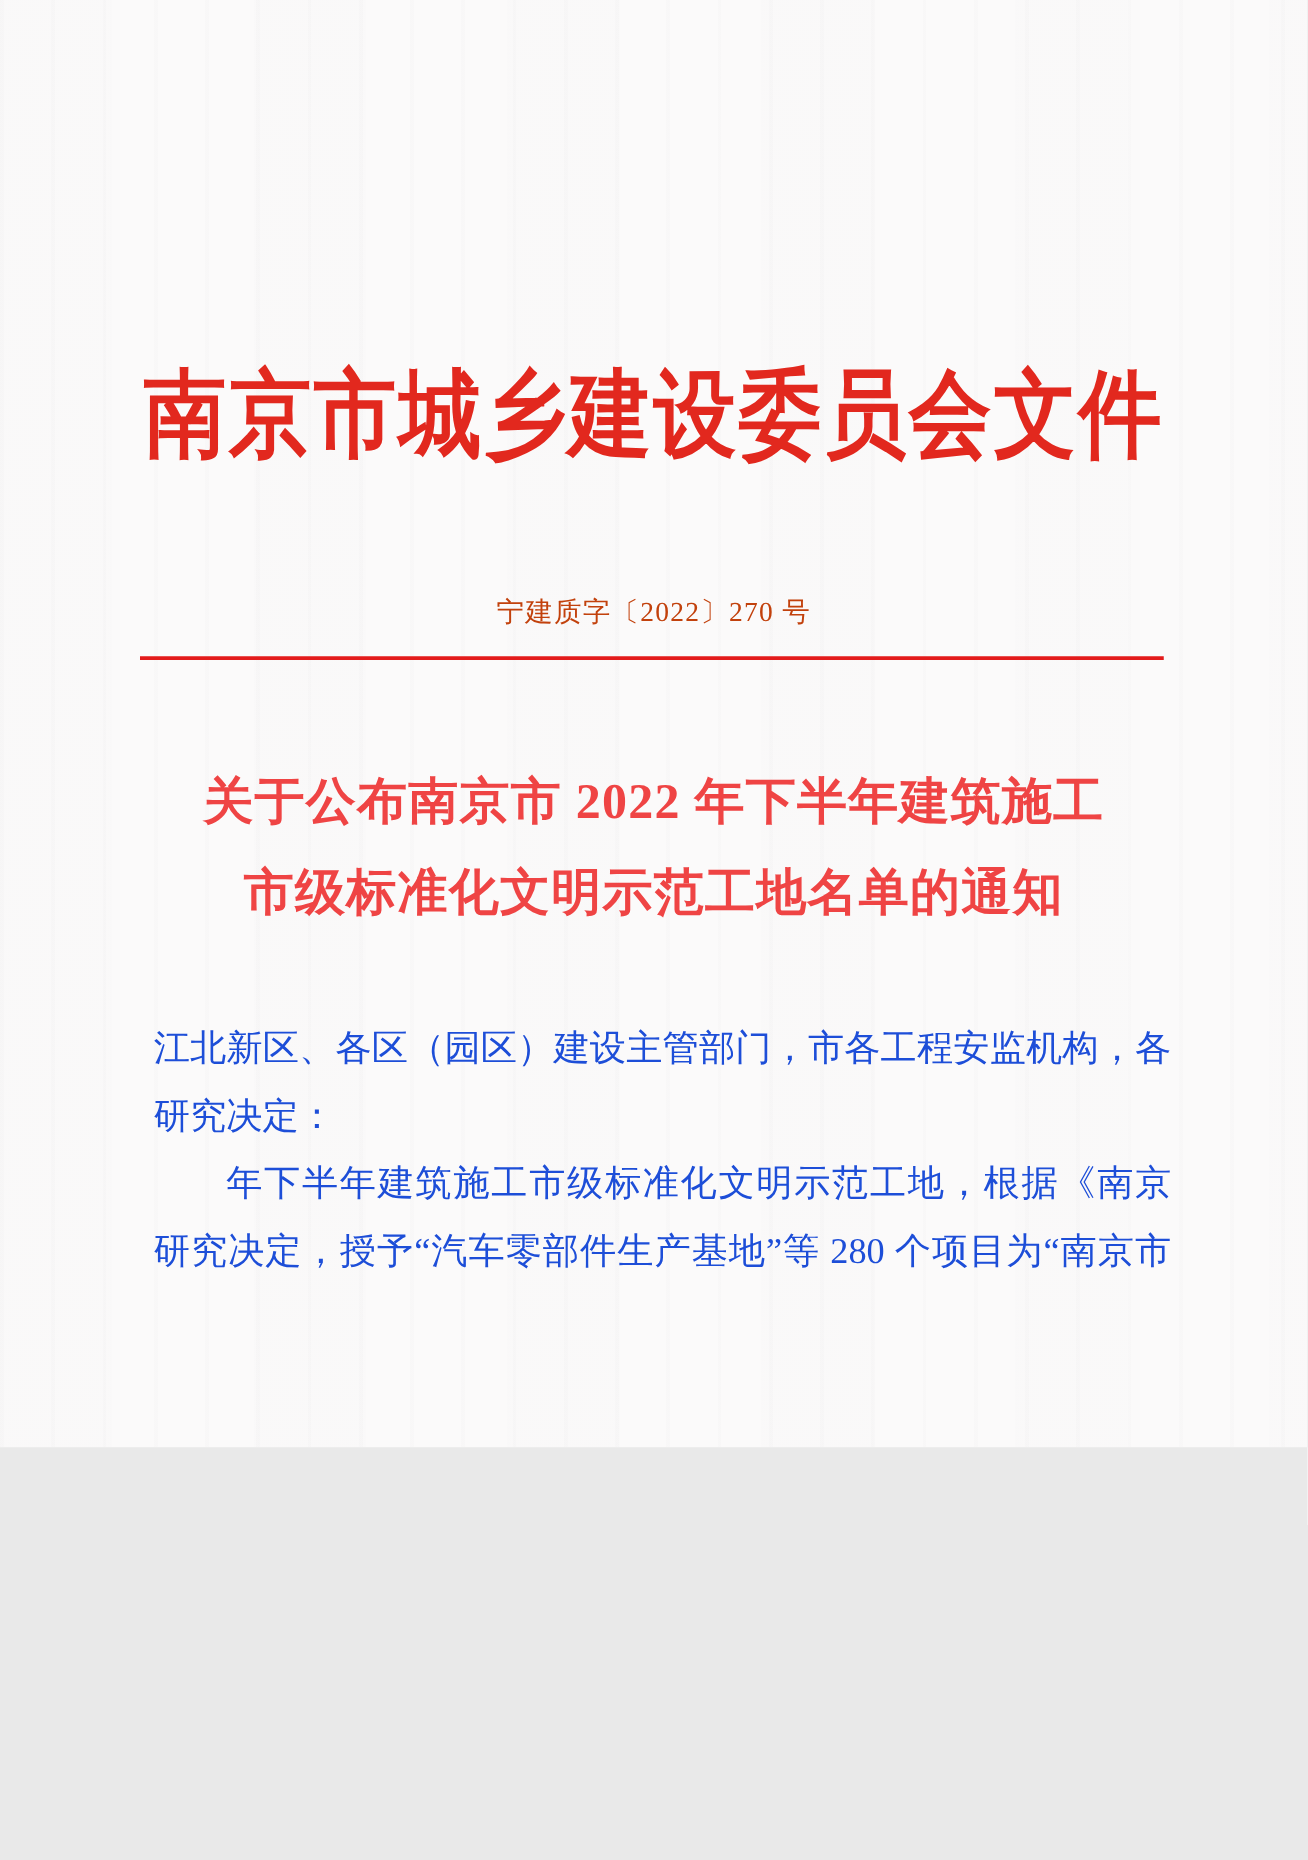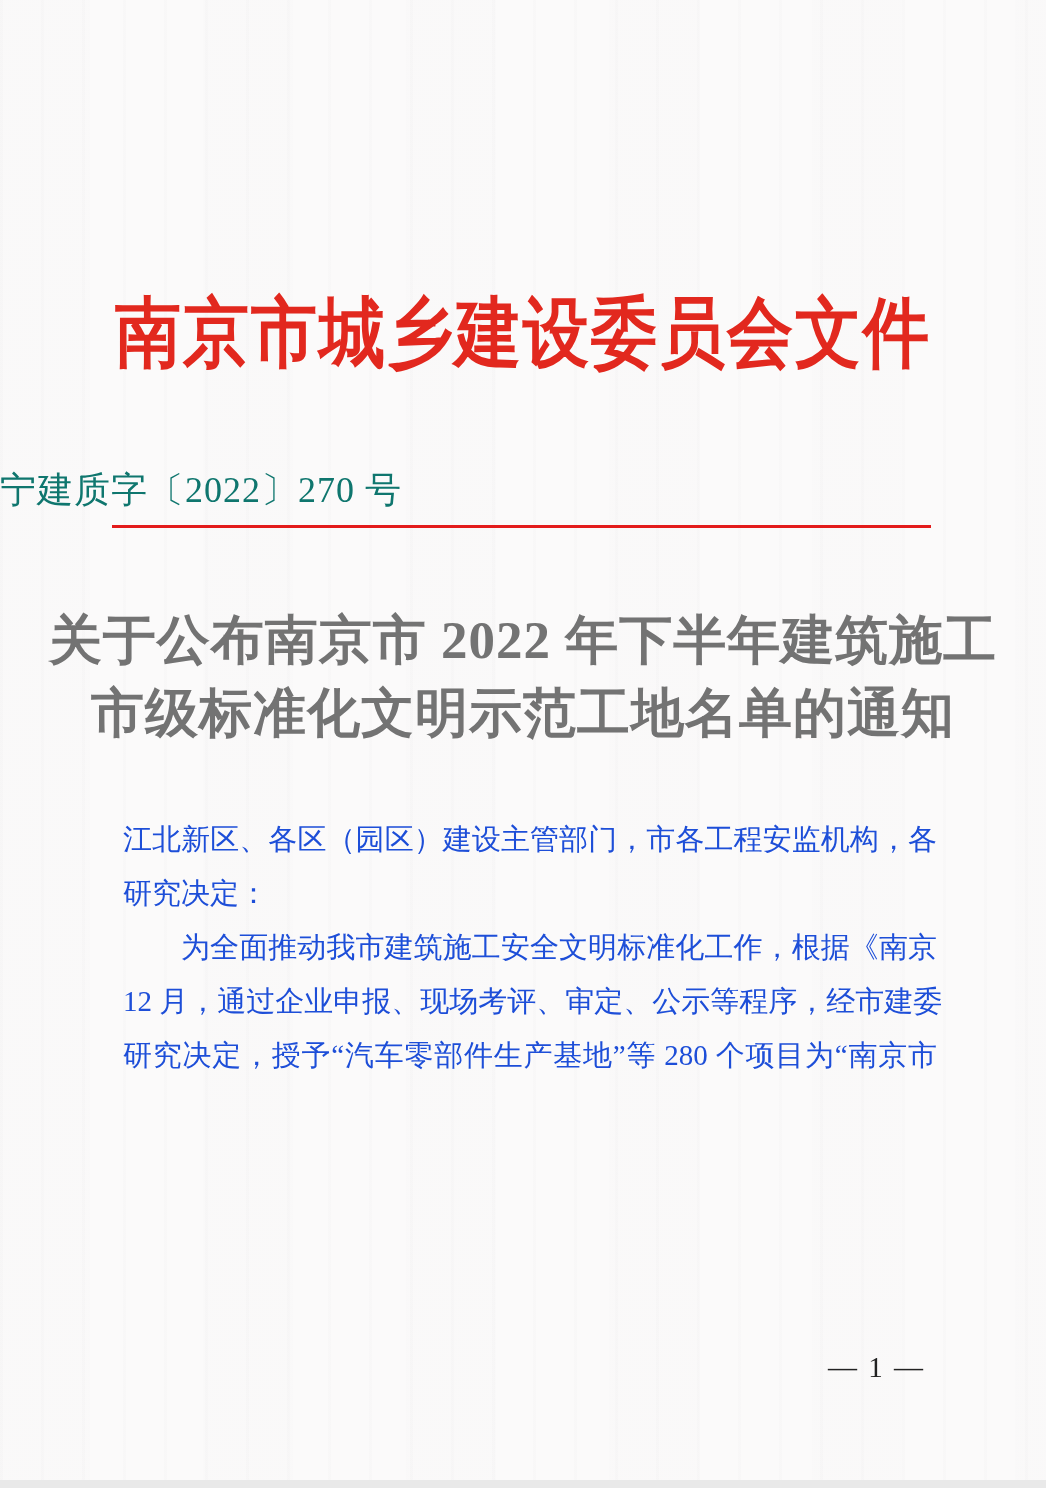--- a/index.html
+++ b/index.html
@@ -4,21 +4,21 @@
 <style>
   html, body {
     margin: 0;
     padding: 0;
     background: #e9e9e9;
     font-family: "Liberation Serif", "DejaVu Serif", serif;
   }
   .page {
     position: relative;
     width: 1046px;
-    height: 1480px;
+    height: 1158px;
     margin: 0 auto;
     background: #fbfafa;
     overflow: hidden;
   }
   
   .page::before {
     content: "";
     position: absolute;
     inset: 0;
     background:
@@ -43,44 +43,45 @@
     letter-spacing: 2px;
     transform: scaleY(1.16);
     transform-origin: 50% 0;
     white-space: nowrap;
   }
   .doc-number {
     position: absolute;
     top: 468px;
     left: 0;
     width: 100%;
-    font-size: 36px;
+    text-align: center;
+    font-size: 22px;
     line-height: 44px;
-    color: #0f766e;
+    color: #c2410c;
     letter-spacing: 1px;
   }
   .red-rule {
     position: absolute;
     top: 525px;
     left: 112px;
     width: 819px;
     height: 3px;
     background: #e31b1b;
   }
   .doc-title {
     position: absolute;
     top: 604px;
     left: 0;
     width: 100%;
     margin: 0;
     text-align: center;
-    font-size: 53px;
+    font-size: 40px;
     line-height: 73px;
     font-weight: bold;
-    color: #737373;
+    color: #ef4444;
     letter-spacing: 1px;
   }
   .body-text {
     position: absolute;
     top: 812px;
     left: 123px;
     width: 814px;
     font-size: 29px;
     line-height: 54px;
     color: #1d4ed8;
@@ -127,21 +128,20 @@
     <div>关于公布南京市 2022 年下半年建筑施工</div>
     <div>市级标准化文明示范工地名单的通知</div>
   </h1>
 
   <div class="body-text">
     <p>
       <span class="line" style="display:block">江北新区、各区（园区）建设主管部门，市各工程安监机构，各</span>
       <span class="line last" style="display:block">研究决定：</span>
     </p>
     <p>
-      <span class="line indent" style="display:block">为全面推动我市建筑施工安全文明标准化工作，根据《南京</span>
-      <span class="line" style="display:block">12 月，通过企业申报、现场考评、审定、公示等程序，经市建委</span>
+      <span class="line indent" style="display:block">年下半年建筑施工市级标准化文明示范工地，根据《南京</span>
       <span class="line" style="display:block">研究决定，授予“汽车零部件生产基地”等 280 个项目为“南京市</span>
     </p>
   </div>
 
   <div class="page-number">— 1 —</div>
 
 </div>
 
 </body></html>

